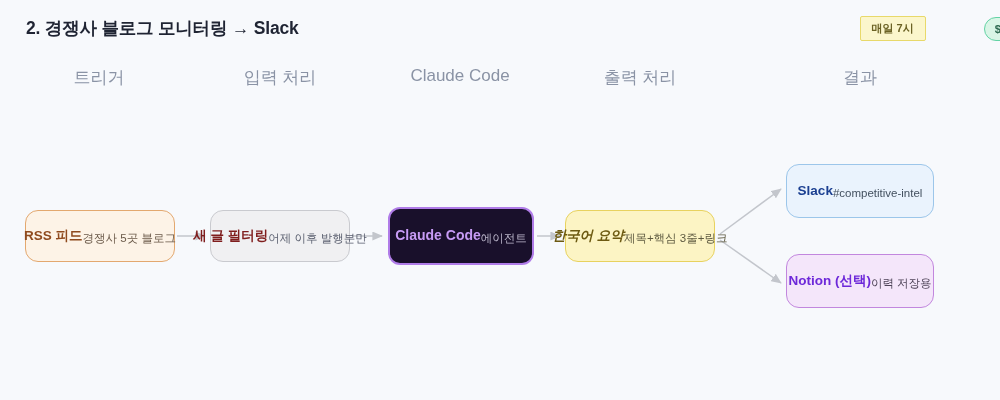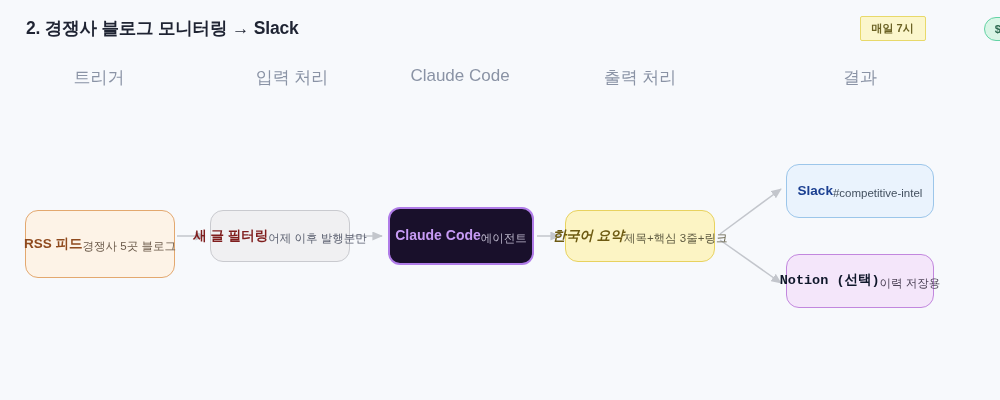--- a/index.html
+++ b/index.html
@@ -111,21 +111,21 @@
     white-space: nowrap;
   }
   .node-sub {
     font-size: 11.5px;
     margin-top: 5px;
     white-space: nowrap;
   }
 
   
   .n-rss {
-    left: 25px; top: 210px; width: 150px; height: 68px;
+    left: 25px; top: 210px; width: 150px; height: 52px;
     background: #fdf3e7;
     border: 1.6px solid #e3a86f;
   }
   .n-rss .node-title { color: #8f4a1e; }
   .n-rss .node-sub   { color: #6b5a4a; }
 
   .n-filter {
     left: 210px; top: 210px; width: 140px; height: 52px;
     background: #f0f0f2;
     border: 1.6px solid #c9cacf;
@@ -156,38 +156,38 @@
     border: 1.7px solid #9cc6ea;
   }
   .n-slack .node-title { color: #1b3f91; }
   .n-slack .node-sub   { color: #43505f; }
 
   .n-notion {
     left: 786px; top: 254px; width: 148px; height: 54px;
     background: #f4e6fa;
     border: 1.8px solid #c287de;
   }
-  .n-notion .node-title { color: #0f172a; font-family: Liberation Mono, monospace; }
+  .n-notion .node-title { color: #6d28d9; }
   .n-notion .node-sub   { color: #4e4458; }
 </style>
 </head>
 <body>
 
 <div class="header">
   <div class="page-title">2. 경쟁사 블로그 모니터링 → Slack</div>
 
   <div class="badges">
     <span class="badge badge-schedule">매일 7시</span>
     <span class="badge badge-cost">$0</span>
   </div>
 </div>
 
 <div class="col-labels">
   <div class="col-label" style="left:99px">트리거</div>
-  <div class="col-label" style="left:292px">입력 처리</div>
+  <div class="col-label" style="left:280px">입력 처리</div>
   <div class="col-label" style="left:460px">Claude Code</div>
   <div class="col-label" style="left:640px">출력 처리</div>
   <div class="col-label" style="left:860px">결과</div>
 </div>
 
 <div class="canvas">
 
   <svg class="edges" viewBox="0 0 1000 400">
     <defs>
       <marker id="arrowhead" markerWidth="7" markerHeight="6" refX="6.4" refY="3" orient="auto">

